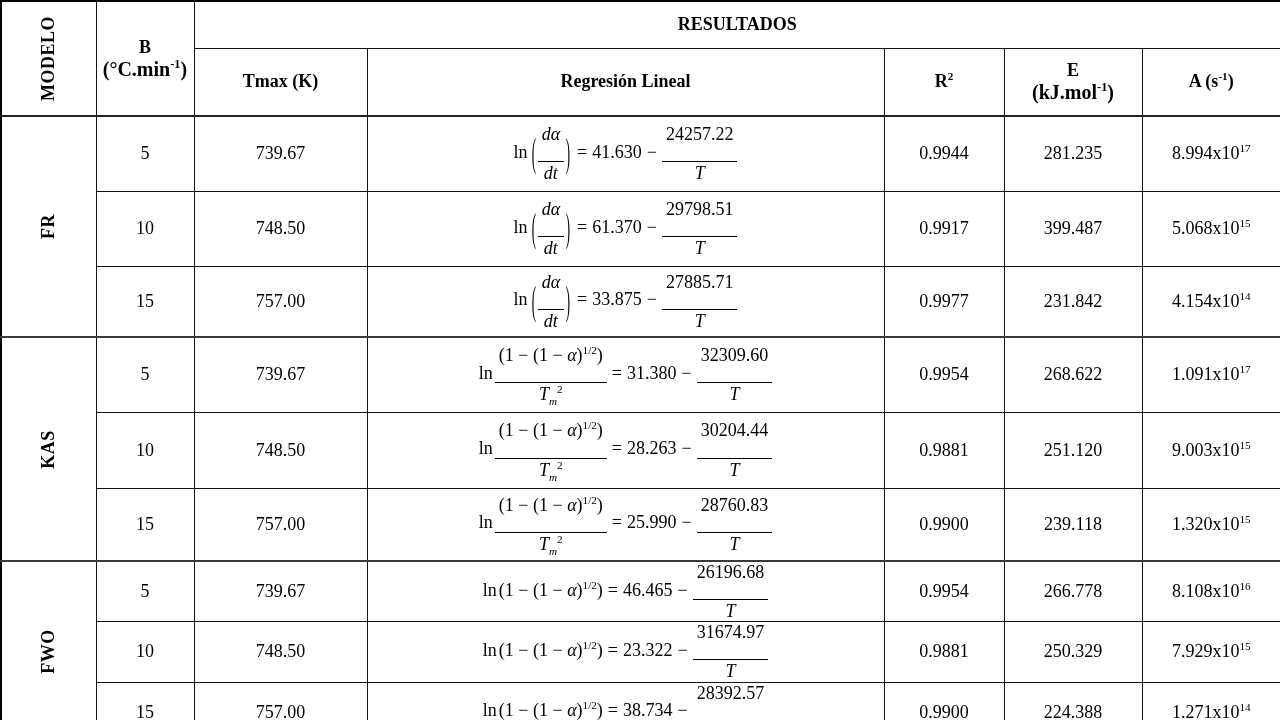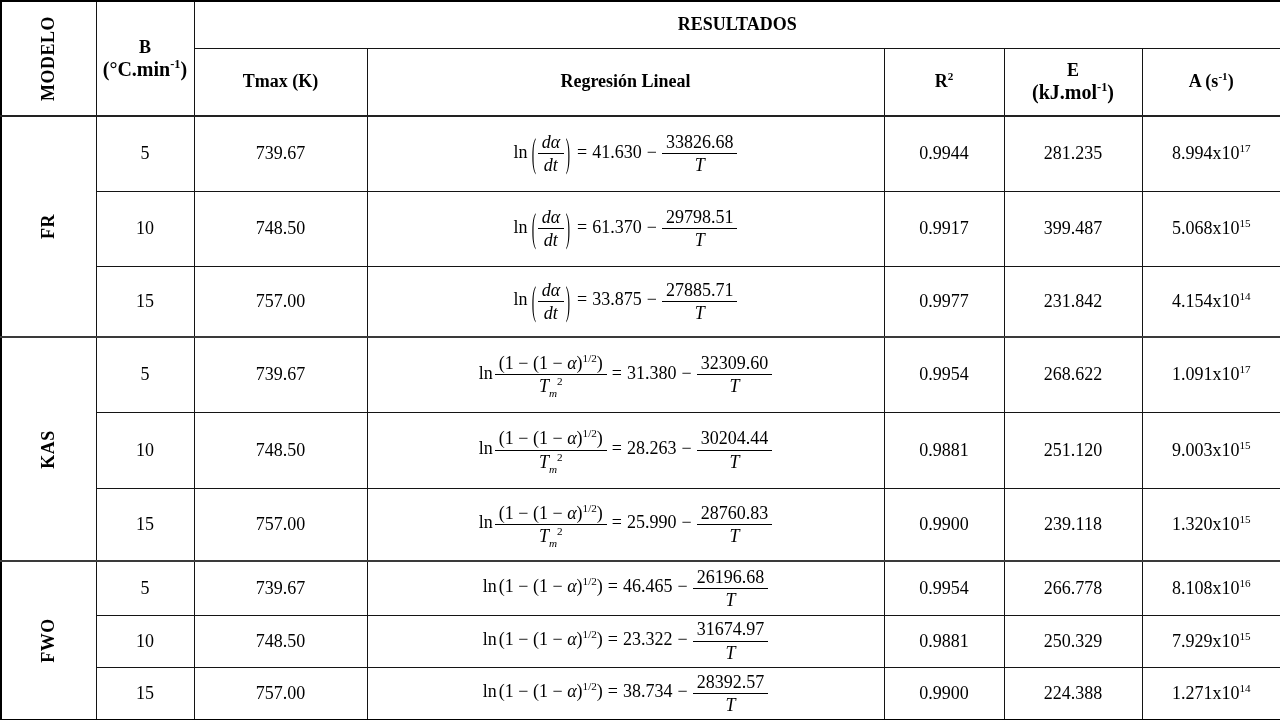--- a/index.html
+++ b/index.html
@@ -32,21 +32,21 @@
   }
   .unit { font-size: 20px; font-weight: bold; }
   sup { font-size: 0.62em; line-height: 0; }
   sub { font-size: 0.62em; line-height: 0; }
   .it { font-style: italic; }
   .fx { white-space: nowrap; font-size: 18px; }
   .frac {
     display: inline-block; vertical-align: middle;
     text-align: center; line-height: 1.12;
   }
-  .frac > .num { display: block; border-bottom: 1.4px solid #000; padding: 0 4px 1px 4px; }
+  .frac > .num { display: block; border-bottom: 1.4px solid #000; padding: 0 4px 17px 4px; }
   .frac > .den { display: block; padding-top: 1px; text-align: center; }
   .bigp {
     display: inline-block; vertical-align: middle;
     transform: scale(0.72, 2.25);
     font-weight: 400; margin: 0 1px;
   }
   .sp { padding: 0 5px; }
   .op { padding-right: 2px; margin-top: 12px; }
 </style>
 </head>
@@ -86,21 +86,21 @@
     <td><span>A (s</span><sup>-1</sup><span>)</span></td>
   </tr>
 
   <tr style="height:75px">
     <td rowspan="3">
           <div class="rot">FR</div>
         </td>
     <td>5</td>
     <td>739.67</td>
     <td><span class="fx">
-      <span class="op">ln</span><span class="bigp">(</span><span class="frac"><span class="num it">dα</span><span class="den it">dt</span></span><span class="bigp">)</span><span class="sp">=</span><span>41.630</span><span class="sp">−</span><span class="frac"><span class="num">33826.68</span><span class="den it">T</span></span>
+      <span class="op">ln</span><span class="bigp">(</span><span class="frac"><span class="num it">dα</span><span class="den it">dt</span></span><span class="bigp">)</span><span class="sp">=</span><span>41.630</span><span class="sp">−</span><span class="frac"><span class="num">24257.22</span><span class="den it">T</span></span>
     </span></td>
     <td>0.9944</td>
     <td>281.235</td>
     <td><span>8.994x10</span><sup>17</sup></td>
   </tr>
   <tr style="height:75px">
     <td>10</td>
     <td>748.50</td>
     <td><span class="fx">
       <span class="op">ln</span><span class="bigp">(</span><span class="frac"><span class="num it">dα</span><span class="den it">dt</span></span><span class="bigp">)</span><span class="sp">=</span><span>61.370</span><span class="sp">−</span><span class="frac"><span class="num">29798.51</span><span class="den it">T</span></span>

